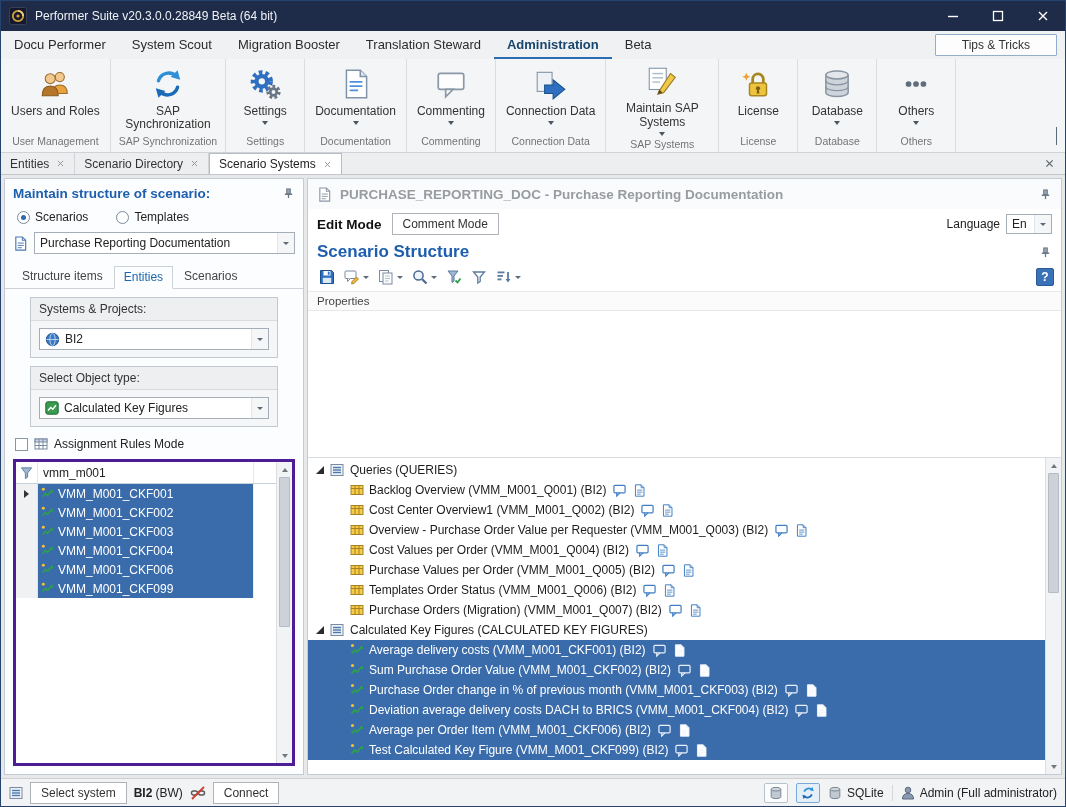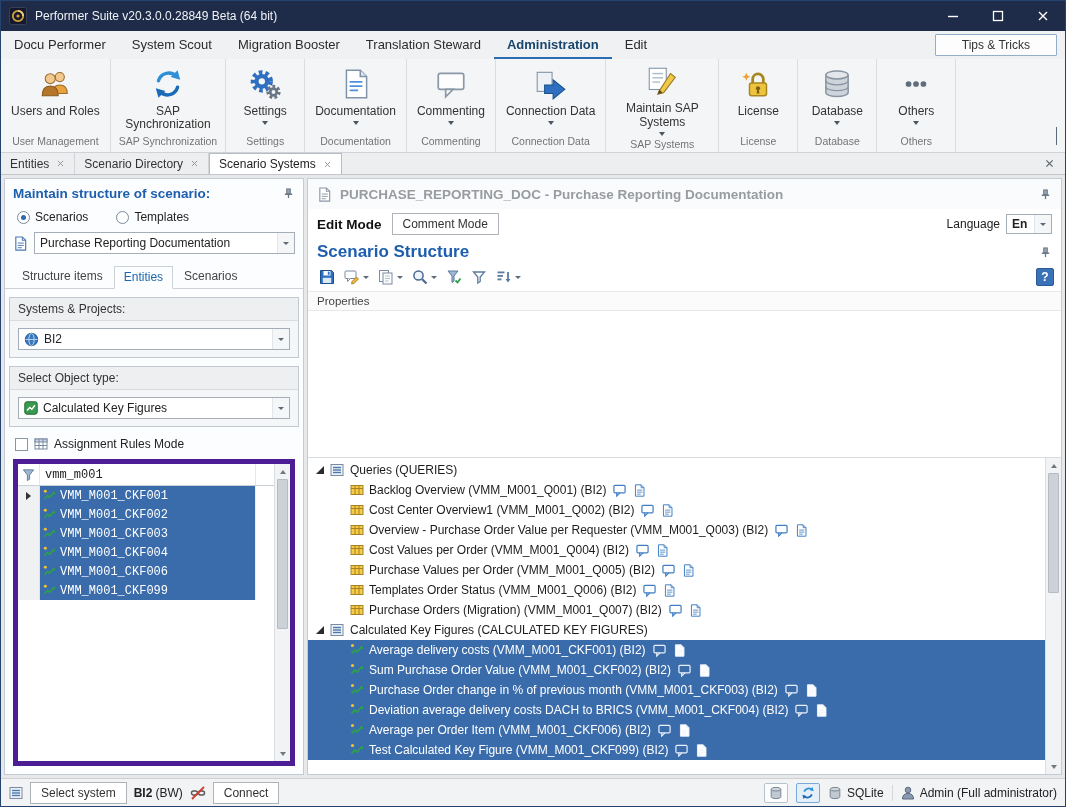--- a/index.html
+++ b/index.html
@@ -56,26 +56,26 @@
   .radio { display:flex; align-items:center; gap:5px; }
   .radio-circle { width:13px; height:13px; border:1px solid #7a8a9a; border-radius:50%; background:#fff; position:relative; }
   .radio-circle.checked::after { content:""; position:absolute; inset:3px; border-radius:50%; background:#2b6cb5; }
   .lp-comborow { display:flex; align-items:center; gap:6px; padding:4px 8px; }
   .combo { height:22px; border:1px solid #a5aeb8; background:#fff; display:flex; align-items:center; font-size:12px; color:#222; padding-left:5px; flex:1; gap:5px; }
   .combo-text { white-space:nowrap; overflow:hidden; }
   .combo-btn { margin-left:auto; width:17px; height:100%; display:flex; align-items:center; justify-content:center; border-left:1px solid #e2e6ea; background:#f4f6f8; }
   .lp-tabs { display:flex; gap:2px; padding:7px 8px 0; border-bottom:1px solid #ccd2d8; }
   .lp-tab { font-size:12px; color:#444; padding:3px 9px 4px; position:relative; top:1px; }
   .lp-tab.active { background:#fcfdfe; border:1px solid #ccd2d8; border-bottom:1px solid #fcfdfe; color:#1e66b0; }
-  .groupbox { margin:8px 4px 0; border:1px solid #c3c9d0; background:#f5f6f8; }
+  .groupbox { margin:8px 25px 0; border:1px solid #c3c9d0; background:#f5f6f8; }
   .gb-header { background:#edeff1; border-bottom:1px solid #d8dce0; padding:4px 8px; font-size:12px; color:#333; }
   .gb-body { padding:7px 8px; }
   .lp-checkrow { display:flex; align-items:center; gap:6px; padding:10px 10px 6px; font-size:12px; color:#222; }
   .checkbox { width:13px; height:13px; border:1px solid #8a96a2; background:#fff; }
-  .grid { flex:1; margin:2px 8px 8px; border:5px solid #4c1d95; background:#fff; display:flex; min-height:0;font-family:Liberation Mono, monospace; }
+  .grid { flex:1; margin:2px 8px 8px; border:3px solid #4c1d95; background:#fff; display:flex; min-height:0; }
   .grid-inner { flex:1; display:flex; flex-direction:column; min-width:0; }
   .filter-row { height:22px; display:flex; border-bottom:1px solid #c8d0d8; }
   .f-ind { width:22px; border-right:1px solid #e4e7ea; display:flex; align-items:center; justify-content:center; }
   .f-cell { flex:0 0 216px; font-size:12px; color:#222; display:flex; align-items:center; padding-left:5px; border-right:1px solid #e4e7ea; }
   .grid-row { height:19px; display:flex; }
   .row-ind { width:22px; background:#f0f1f3; border-right:1px solid #e0e4e8; display:flex; align-items:center; justify-content:center; }
   .tri-right { width:0; height:0; border-top:4px solid transparent; border-bottom:4px solid transparent; border-left:5px solid #333; }
   .row-main { flex:0 0 216px; display:flex; align-items:center; gap:4px; padding-left:3px; font-size:12px; color:#222; border-right:1px solid #eceff2; }
   .grid-row.selected .row-main { background:#3a6cab; color:#fff; }
   .row-label { white-space:nowrap; overflow:hidden; }
@@ -87,21 +87,21 @@
   .vs-down { width:0; height:0; border-left:3.5px solid transparent; border-right:3.5px solid transparent; border-top:4.5px solid #70787f; }
 
   
   .rp-header { height:30px; flex:0 0 30px; display:flex; align-items:center; gap:8px; padding:0 9px; background:#fafbfc; }
   .doc-ic { color:#8a96a4; display:flex; }
   .doc-title { color:#9a9d a1; color:#989b9f; font-weight:bold; font-size:13.5px; white-space:nowrap; overflow:hidden; }
   .mode-row { height:30px; flex:0 0 30px; display:flex; align-items:center; gap:10px; padding:0 9px; }
   .edit-mode { font-weight:bold; font-size:13.5px; color:#111; }
   .btn { border:1px solid #aeb3b9; background:#fff; padding:3px 10px; font-size:12px; color:#333; display:inline-flex; align-items:center; }
   .lang-wrap { margin-left:auto; display:flex; align-items:center; gap:6px; font-size:12px; color:#222; }
-  .combo.lang { flex:0 0 auto; width:46px; height:20px;font-weight:bold; }
+  .combo.lang { flex:0 0 auto; width:46px; height:20px; }
   .section-row { height:24px; flex:0 0 24px; display:flex; align-items:center; padding:2px 9px 0; }
   .section-title { color:#1d5fae; font-weight:bold; font-size:17px; }
   .toolbar { height:28px; flex:0 0 28px; display:flex; align-items:center; gap:1px; padding:0 7px; }
   .tb-btn { display:flex; align-items:center; gap:3px; padding:3px 4px; border-radius:2px; }
   .help-btn { margin-left:auto; width:18px; height:18px; background:#3a72b8; border:1px solid #2a5a98; color:#fff; font-size:12px; font-weight:bold; display:flex; align-items:center; justify-content:center; border-radius:2px; }
   .props-caption { height:20px; flex:0 0 20px; font-size:11.5px; color:#444; padding:3px 9px; border-top:1px solid #e6e8ea; border-bottom:1px solid #e6e8ea; background:#fbfbfc; }
   .props-empty { height:146px; flex:0 0 146px; background:#fff; }
   .tree { flex:1; border-top:1px solid #d8dce0; display:flex; min-height:0; background:#fff; }
   .tree-rows { flex:1; padding-top:2px; overflow:hidden; min-width:0; }
   .tree-group { height:20px; display:flex; align-items:center; gap:6px; padding-left:8px; font-size:12px; color:#1c1c1c; }
@@ -350,21 +350,21 @@
         </span>
     </span>
   </div>
 
   <div class="menubar">
     <span class="menu-item">Docu Performer</span>
     <span class="menu-item">System Scout</span>
     <span class="menu-item">Migration Booster</span>
     <span class="menu-item">Translation Steward</span>
     <span class="menu-item active">Administration</span>
-    <span class="menu-item">Edit</span>
+    <span class="menu-item">Beta</span>
     <span class="tips-btn">Tips &amp; Tricks</span>
   </div>
 
   <div class="ribbon">
     <div class="rb-group">
       <div class="rb-btn">
         <span class="rb-icon">
             <svg class="s34">
               <use href="#i-users"></use>
             </svg>

